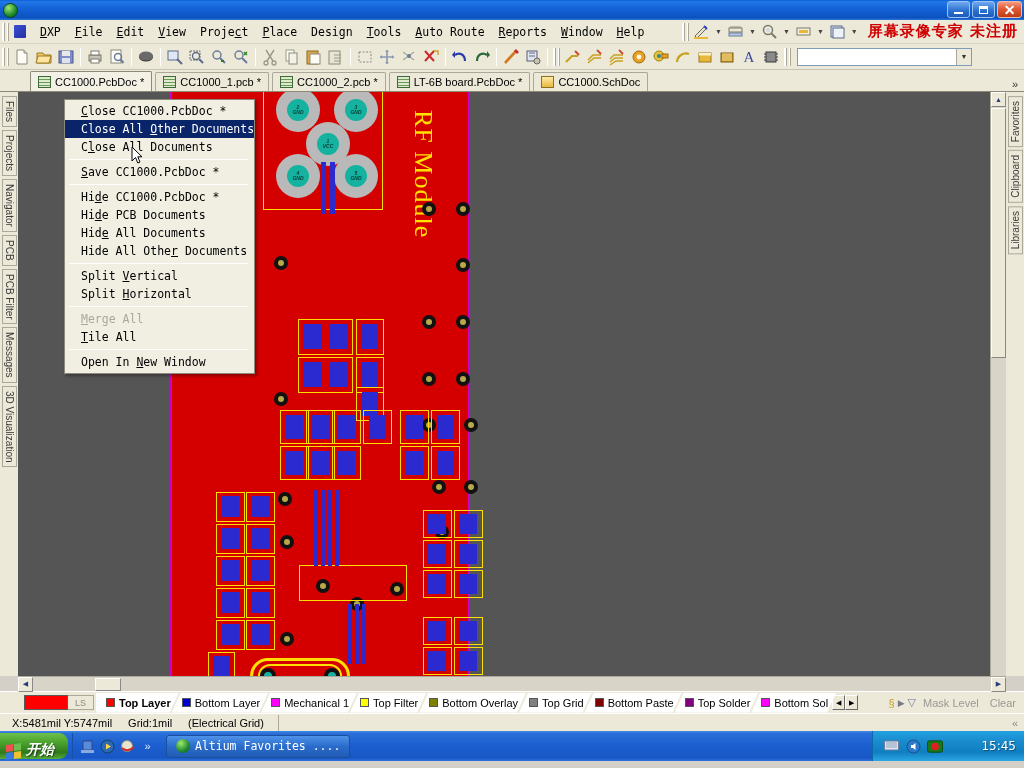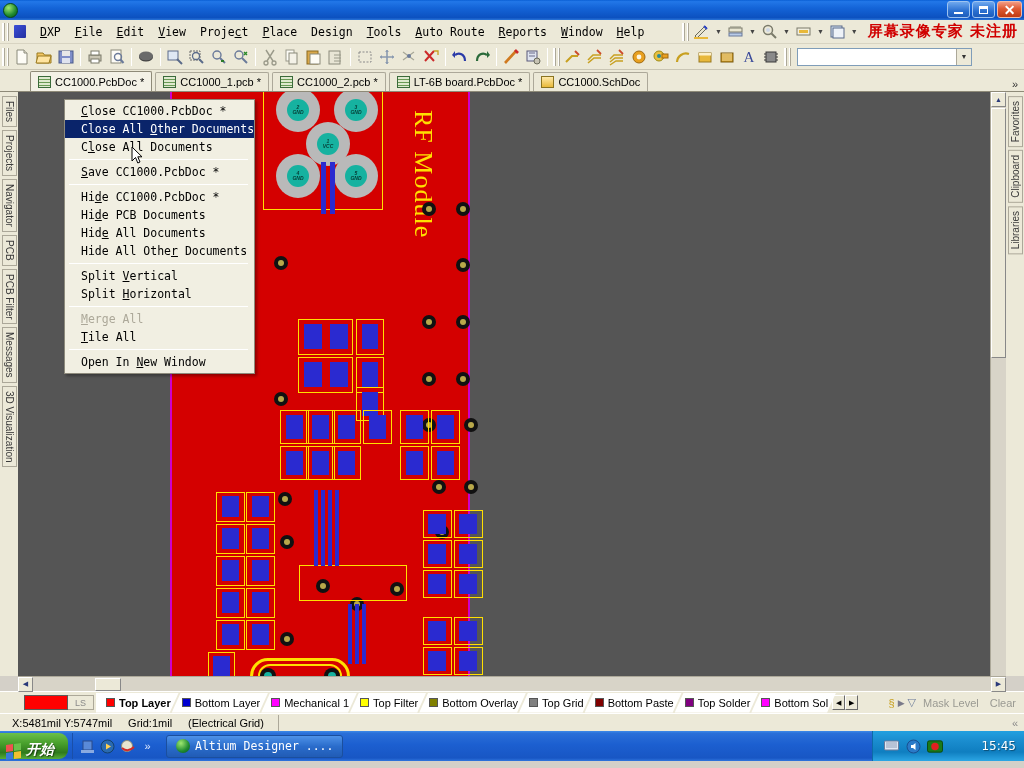--- a/index.html
+++ b/index.html
@@ -802,21 +802,21 @@
       <svg width="15" height="15" viewBox="0 0 15 15">
           <circle cx="7" cy="7" r="5.5" fill="#e8e4d0" stroke="#8a8a7a"></circle>
           <path d="M2 9 q6 5 12 -1" stroke="#d02a2a" stroke-width="2" fill="none"></path>
         </svg>
       </div>
     <div class="qlicon" style="color:#dfeaff;font-size:11px;">»</div>
   </div>
   <div id="taskitems">
     <div class="taskitem">
       <span class="ti-ico"></span>
-      <span>Altium Designer ....</span>
+      <span>Altium Favorites ....</span>
     </div>
   </div>
   <div id="tray">
     <span class="tricon">
       <svg width="15" height="12" viewBox="0 0 15 12">
           <rect x="0.5" y="1" width="14" height="9" rx="1" fill="#dfe8f4" stroke="#6a7a9a"></rect>
           <path d="M2 3 h11 M2 5 h11 M2 7 h11" stroke="#7a8aa8" stroke-width="0.8"></path>
         </svg>
       </span>
     <span class="tricon">

